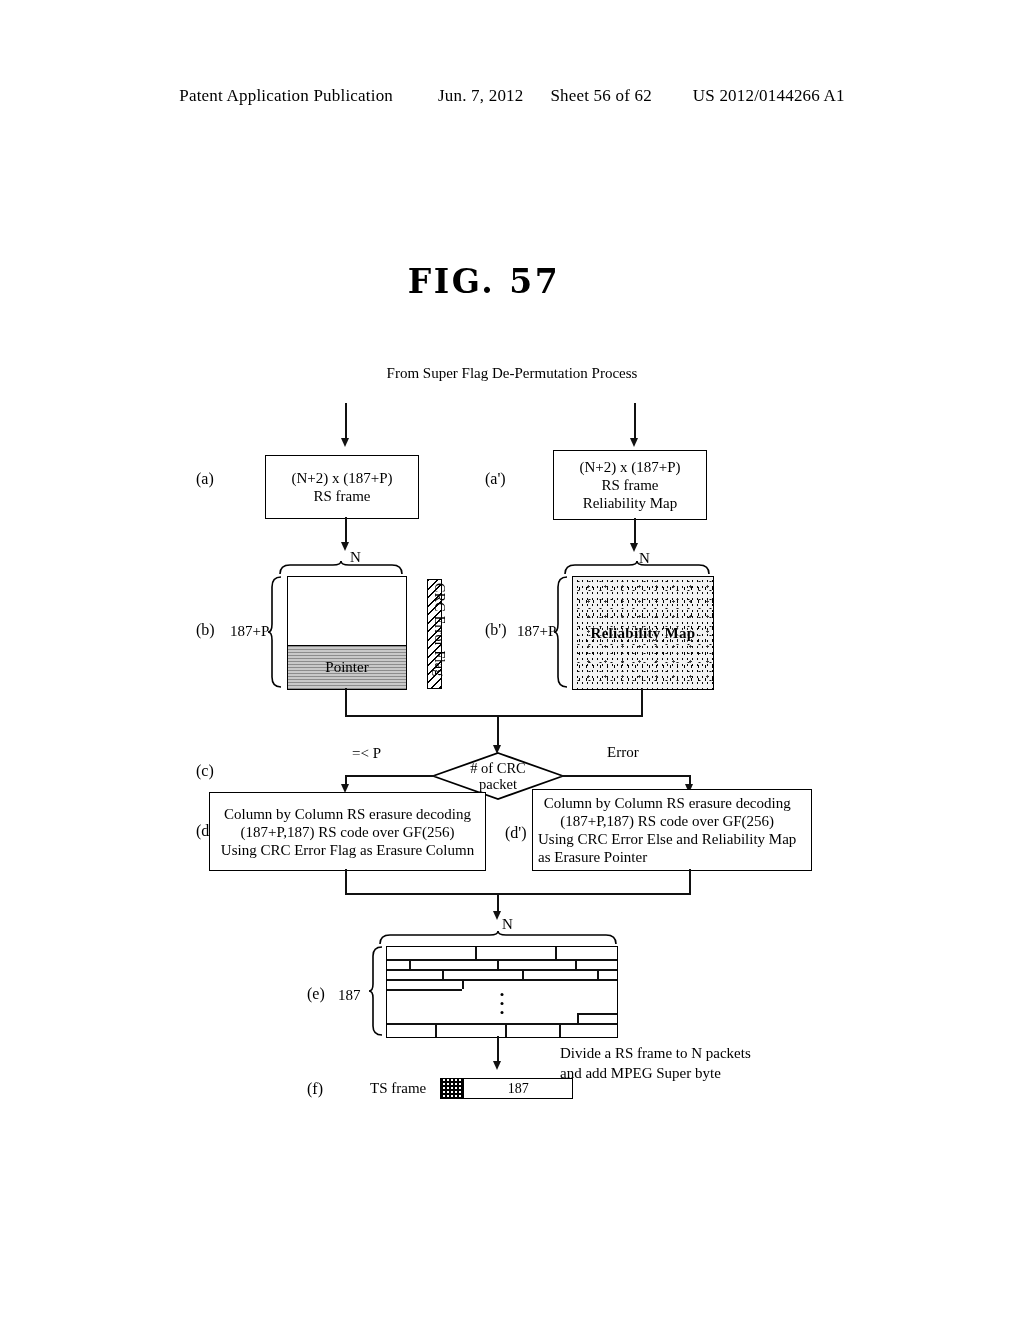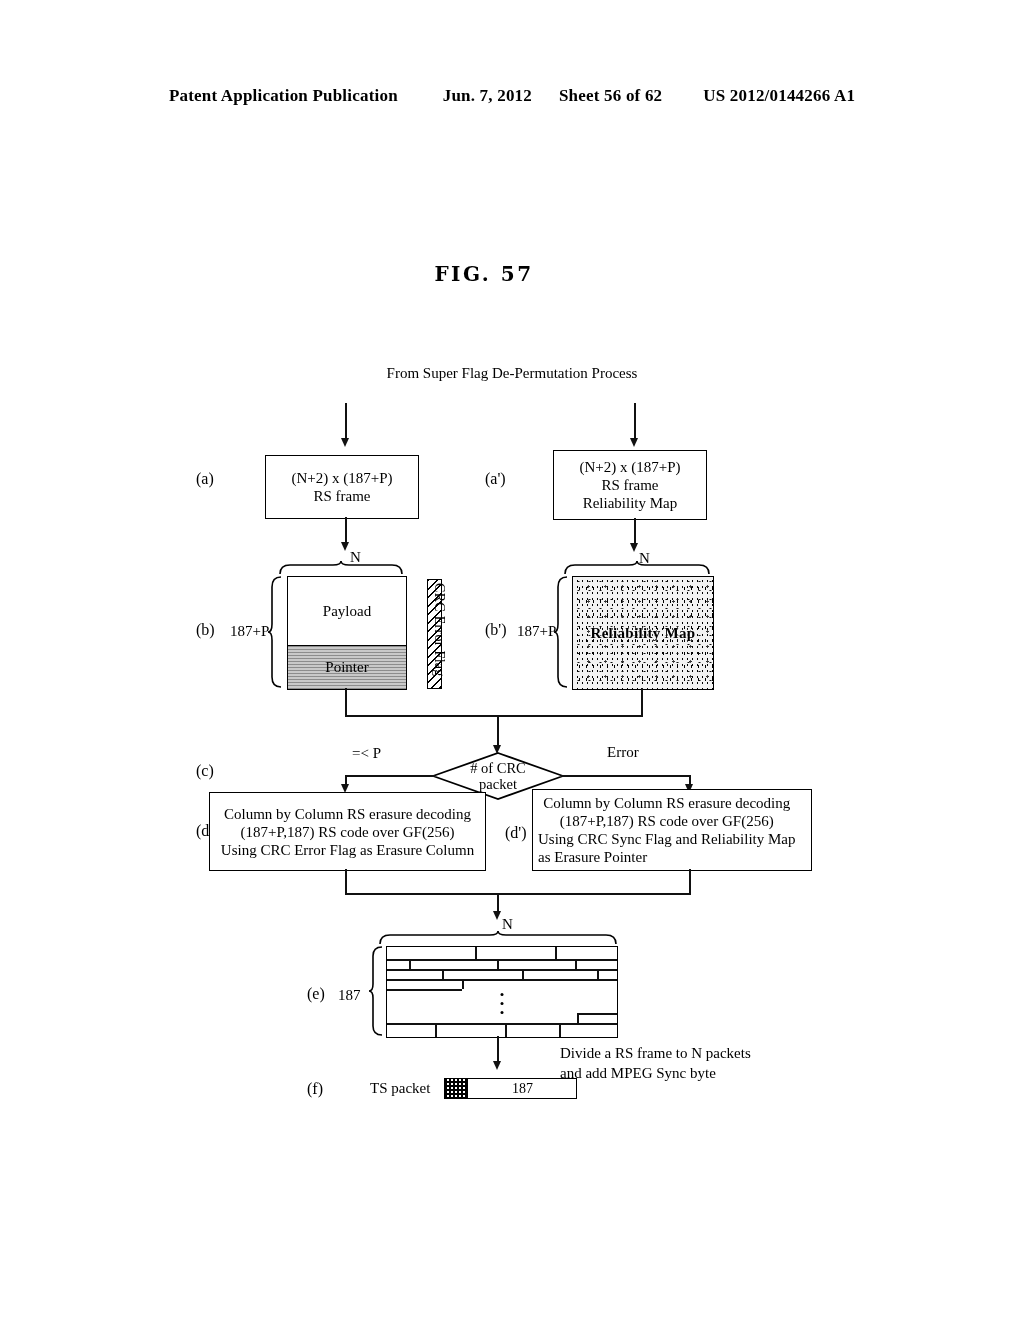--- a/index.html
+++ b/index.html
@@ -18,38 +18,38 @@
   }
 
   
   #page-header {
     position: absolute;
     top: 86px;
     left: 0;
     width: 1024px;
     text-align: center;
     font-family: "Liberation Serif", "DejaVu Serif", serif;
-    font-weight: bold;
+    font-weight: normal;
     font-size: 17px;
     letter-spacing: 0.2px;
     white-space: nowrap;
   }
   #page-header span { display: inline-block; vertical-align: baseline; }
   .hdr-gap-a { width: 36px; display: inline-block; }
   .hdr-gap-b { width: 18px; display: inline-block; }
   .hdr-gap-c { width: 32px; display: inline-block; }
 
   
   #fig-title {
     position: absolute;
     top: 262px;
     left: 0;
     width: 968px;
     text-align: center;
-    font-size: 20px;
+    font-size: 33px;
     font-weight: bold;
     letter-spacing: 2.5px;
     font-family: "DejaVu Serif", "Liberation Serif", serif;
   }
 
   
   .abs { position: absolute; }
   .txt { font-size: 15px; line-height: 1.18; }
   .label-id { font-size: 16px; font-style: normal; }
   .nowrap { white-space: nowrap; }
@@ -254,23 +254,20 @@
   </svg>
 </div>
 
 <div class="brace-left abs" style="left:268px; top:576px; width:14px; height:112px;">
   <svg width="14" height="112" viewBox="0 0 14 112" fill="none">
     <path d="M13 1 Q4 1 4 11 L4 48 Q4 56 0 56 Q4 56 4 64 L4 101 Q4 111 13 111" stroke="#000" stroke-width="1.6" fill="none"></path>
   </svg>
 </div>
 
 <div id="b-block" style="left:287px; top:576px; width:118px; height:112px;">
-  <div id="b-payload">
-    <span>Payload</span>
-  </div>
   <div id="b-parity">
     <span>Pointer</span>
   </div>
 </div>
 
 <div id="crc-strip" style="left:427px; top:579px; width:13px; height:108px;"></div>
 <div id="crc-strip-label" style="left:447px; top:583px;">CRC Error Flag</div>
 
 <div class="abs label-id" style="left:485px; top:621px;">(b')</div>
 <div class="abs txt" style="left:517px; top:623px;">187+P</div>
@@ -328,21 +325,21 @@
     <div>Using CRC Error Flag as Erasure Column</div>
   </div>
 </div>
 
 <div class="abs label-id" style="left:505px; top:824px;">(d')</div>
 
 <div class="box left-al" id="box-d-prime" style="left:532px; top:789px; width:278px; height:80px;">
   <div style="padding:0 5px;">
     <div class="ctr">Column by Column RS erasure decoding</div>
     <div class="ctr">(187+P,187) RS code over GF(256)</div>
-    <div>Using CRC Sync Flag and Reliability Map</div>
+    <div>Using CRC Error Else and Reliability Map</div>
     <div>as Erasure Pointer</div>
   </div>
 </div>
 
 <div class="vline" style="left:345px; top:869px; height:25px;"></div>
 <div class="vline" style="left:689px; top:869px; height:25px;"></div>
 <div class="hline" style="left:345px; top:893px; width:346px;"></div>
 <div class="vline" style="left:497px; top:893px; height:21px;"></div>
 <div class="arrow-down" style="left:492.5px; top:911px;"></div>
 <div class="abs txt" style="left:502px; top:916px;">N</div>
@@ -390,24 +387,24 @@
       <i></i>
       <i></i>
   </div>
 </div>
 
 <div class="vline" style="left:497px; top:1036px; height:28px;"></div>
 <div class="arrow-down" style="left:492.5px; top:1061px;"></div>
 
 <div class="abs txt" style="left:560px; top:1043px; line-height:1.35;">
   <div>Divide a RS frame to N packets</div>
-  <div>and add MPEG Sync byte</div>
+  <div>and add MPEG Super byte</div>
 </div>
 
 <div class="abs label-id" style="left:307px; top:1080px;">(f)</div>
 
 <div id="ts-row" style="left:370px; top:1078px;">
-  <span class="txt" style="margin-right:14px;">TS packet</span>
+  <span class="txt" style="margin-right:14px;">TS frame</span>
   <span id="ts-sync"></span>
   <span id="ts-payload">
     <span>187</span>
   </span>
 </div>
 
 </body></html>

